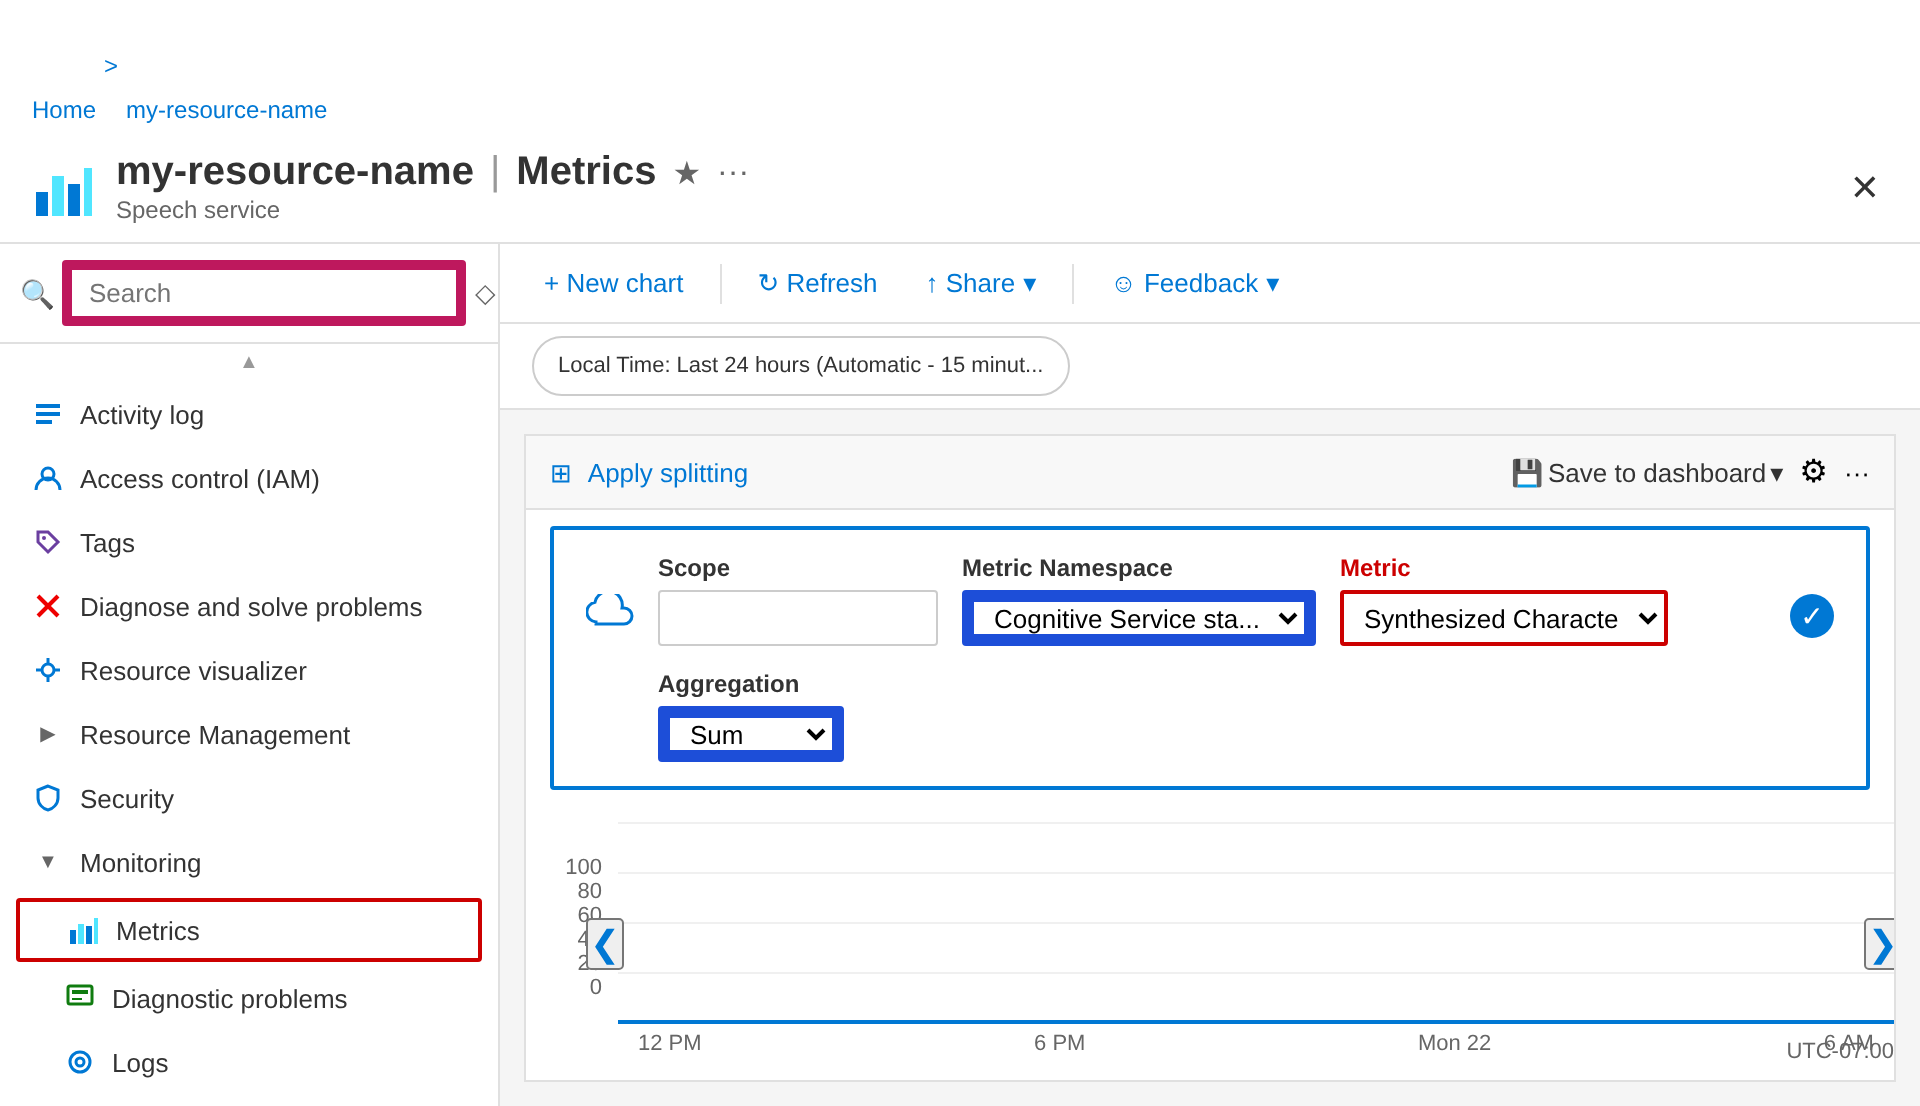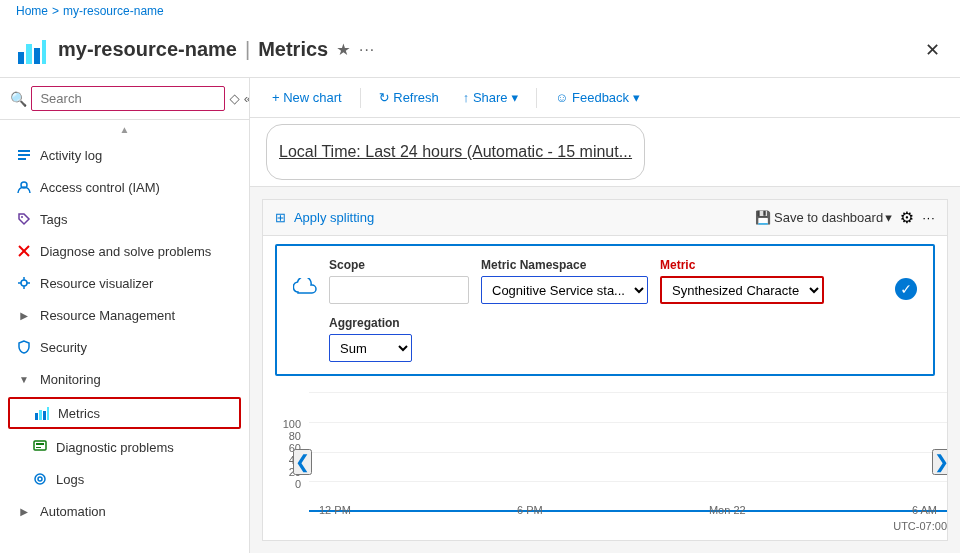--- a/index.html
+++ b/index.html
@@ -7,74 +7,74 @@
 
     
     .top-bar { display: flex; align-items: center; justify-content: space-between; padding: 8px 16px; border-bottom: 1px solid #e0e0e0; background: #fff; min-height: 56px; }
     .top-bar-left { display: flex; align-items: center; gap: 10px; }
     .resource-icon { width: 32px; height: 32px; }
     .resource-subtitle { font-size: 12px; color: #666; }
     .icon-btn { background: none; border: none; cursor: pointer; color: #333; font-size: 16px; padding: 4px; display: flex; align-items: center; }
 
     
     .breadcrumb { padding: 4px 16px; font-size: 12px; color: #0078d4; background: #fff; display: flex; align-items: center; gap: 4px; }
-    .breadcrumb a { color: #0078d4; text-decoration: none; }
+    .breadcrumb a { color: #0078d4; text-decoration: none; margin-top: 44px; }
 
     
     .main-layout { display: flex; flex: 1; overflow: hidden; }
 
     
     .sidebar { width: 250px; min-width: 250px; border-right: 1px solid #e0e0e0; background: #fff; overflow-y: auto; display: flex; flex-direction: column; }
     .sidebar-search { padding: 8px 10px; border-bottom: 1px solid #e0e0e0; display: flex; align-items: center; gap: 4px; }
-    .sidebar-search-input { flex: 1; border: 1px solid #be185d; padding: 4px 8px; font-size: 13px; border-radius: 2px; outline: none; }
+    .sidebar-search-input { flex: 1; border: 5px solid #be185d; padding: 4px 8px; font-size: 13px; border-radius: 2px; outline: none; }
     .sidebar-search-icons { display: flex; gap: 4px; }
     .sidebar-item { display: flex; align-items: center; gap: 8px; padding: 8px 16px; cursor: pointer; color: #333; font-size: 13px; }
     .sidebar-item-icon { width: 16px; height: 16px; display: flex; align-items: center; justify-content: center; flex-shrink: 0; }
     .sidebar-scroll-indicator { display: flex; justify-content: center; padding: 4px; color: #999; font-size: 10px; }
 
     
     .metrics-item { border: 2px solid #c00; border-radius: 2px; margin: 2px 8px; padding: 6px 8px; display: flex; align-items: center; gap: 8px; cursor: pointer; }
 
     
     .content { flex: 1; display: flex; flex-direction: column; overflow: hidden; background: #701a75; }
     .content-toolbar { background: #fff; padding: 8px 16px; display: flex; align-items: center; gap: 12px; border-bottom: 1px solid #e0e0e0; }
     .toolbar-btn { display: flex; align-items: center; gap: 4px; color: #0078d4; background: none; border: none; cursor: pointer; font-size: 13px; padding: 4px 6px; }
     .toolbar-separator { width: 1px; height: 20px; background: #e0e0e0; }
 
     .time-filter { background: #fff; padding: 6px 16px; border-bottom: 1px solid #e0e0e0; }
-    .time-pill { border: 1px solid #ccc; border-radius: 16px; padding: 18px 12px; font-size: 16px; color: #333; display: inline-flex; align-items: center; cursor: pointer; background: #fff; text-decoration: underline; }
+    .time-pill { border: 1px solid #ccc; border-radius: 16px; padding: 8px 12px; font-size: 11px; color: #333; display: inline-flex; align-items: center; cursor: pointer; background: #fff; }
 
     .metrics-content { flex: 1; padding: 0; overflow: hidden; display: flex; flex-direction: column; background: #f5f5f5; }
 
     
     .chart-outer { margin: 12px; background: #fff; border: 1px solid #e0e0e0; flex: 1; display: flex; flex-direction: column; overflow: hidden; }
     .chart-toolbar { display: flex; align-items: center; justify-content: space-between; padding: 8px 12px; background: #f8f8f8; border-bottom: 1px solid #e0e0e0; }
     .chart-toolbar-left { display: flex; align-items: center; gap: 8px; color: #0078d4; font-size: 13px; cursor: pointer; }
     .chart-toolbar-right { display: flex; align-items: center; gap: 8px; font-size: 13px; color: #333; cursor: pointer; }
 
     
     .metric-selector-row { padding: 12px 16px; border: 2px solid #0078d4; margin: 8px 12px; border-radius: 2px; background: #fff; display: flex; align-items: flex-start; gap: 12px; }
     .metric-cloud-icon { color: #0078d4; font-size: 20px; margin-top: 20px; }
     .metric-fields { display: flex; gap: 12px; flex-wrap: wrap; align-items: flex-end; flex: 1; }
     .metric-field { display: flex; flex-direction: column; gap: 4px; }
     .metric-field label { font-size: 12px; font-weight: 600; color: #333; }
     .metric-field.highlighted label { color: #c00; }
     .metric-field input, .metric-field select { border: 1px solid #ccc; padding: 4px 8px; font-size: 13px; border-radius: 2px; outline: none; height: 28px; }
-    .metric-field-select { display: flex; align-items: center; border: 1px solid #1d4ed8; border-radius: 2px; background: #fff; height: 28px; overflow: hidden; }
+    .metric-field-select { display: flex; align-items: center; border: 6px solid #1d4ed8; border-radius: 2px; background: #fff; height: 28px; overflow: hidden; }
     .metric-field-select select { border: none; outline: none; font-size: 13px; padding: 2px 6px; background: transparent; cursor: pointer; }
     .metric-field.highlighted .metric-field-select { border: 2px solid #c00; }
     .metric-check { width: 22px; height: 22px; background: #0078d4; border-radius: 50%; display: flex; align-items: center; justify-content: center; color: #fff; font-size: 14px; margin-top: 20px; }
 
     
     .chart-area { flex: 1; padding: 8px 0; display: flex; position: relative; overflow: hidden; }
     .chart-y-labels { display: flex; flex-direction: column; justify-content: center; padding: 4px 8px 20px 8px; font-size: 11px; color: #666; text-align: right; width: 46px; }
     .chart-body { flex: 1; position: relative; }
     .chart-grid { position: absolute; top: 0; left: 0; right: 0; bottom: 20px; display: flex; flex-direction: column; justify-content: space-between; }
     .chart-grid-line { border-top: 1px solid #f0f0f0; width: 100%; }
-    .chart-x-labels { position: absolute; bottom: 16px; left: 0; right: 0; display: flex; justify-content: space-between; font-size: 11px; color: #666; padding: 0 10px; }
+    .chart-x-labels { position: absolute; bottom: 4px; left: 0; right: 0; display: flex; justify-content: space-between; font-size: 11px; color: #666; padding: 0 10px; }
     .chart-baseline { position: absolute; bottom: 20px; left: 0; right: 0; border-top: 2px solid #0078d4; }
     .chart-nav-left { position: absolute; left: -16px; top: 50%; transform: translateY(-50%); color: #0078d4; font-size: 18px; cursor: pointer; }
     .chart-nav-right { position: absolute; right: -4px; top: 50%; transform: translateY(-50%); color: #0078d4; font-size: 18px; cursor: pointer; }
     .chart-timezone { position: absolute; bottom: 0; right: 0; font-size: 11px; color: #666; }
   </style>
 </head>
 <body>
 
 <div class="breadcrumb">
   <a>Home</a>
@@ -94,20 +94,21 @@
       </svg>
     </div>
     <div>
       <div style="display:flex;align-items:center;gap:8px;">
         <span style="font-size:20px;font-weight:600;">my-resource-name</span>
         <span style="font-size:20px;font-weight:300;color:#999;">|</span>
         <span style="font-size:20px;font-weight:600;">Metrics</span>
         <button style="background:none;border:none;cursor:pointer;font-size:16px;color:#666;">★</button>
         <button style="background:none;border:none;cursor:pointer;font-size:16px;color:#666;">···</button>
       </div>
+      <div class="resource-subtitle">Speech service</div>
     </div>
   </div>
   <button class="icon-btn" style="font-size:18px;">✕</button>
 </div>
 
 <div class="main-layout">
 
   <div class="sidebar">
     <div class="sidebar-search">
       <span style="color:#666;font-size:14px;">🔍</span>

